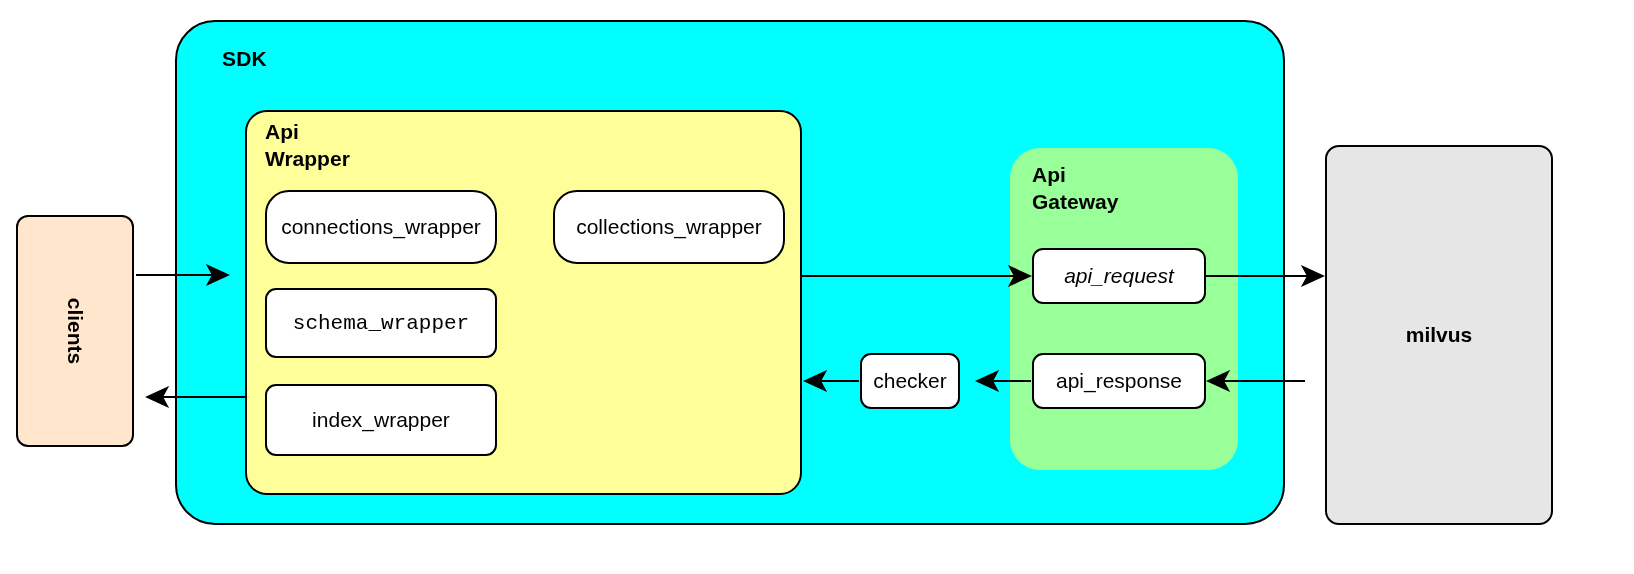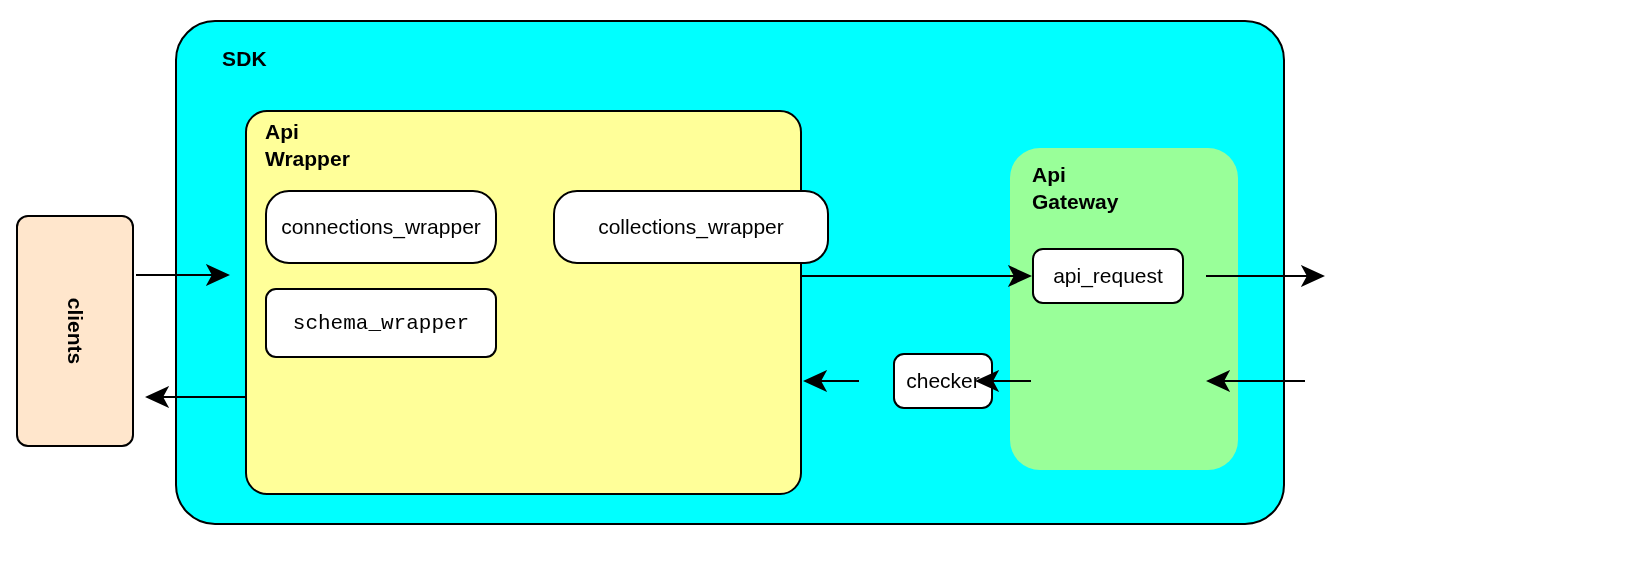--- a/index.html
+++ b/index.html
@@ -94,32 +94,32 @@
   .white-box {
     background: #ffffff;
     border: 2px solid #000000;
     border-radius: 11px;
     font-size: 21px;
     font-weight: normal;
   }
 
   
   .wb-c1 { left: 265px; width: 232px; }
-  .wb-c2 { left: 553px; width: 276px; }
+  .wb-c2 { left: 553px; width: 232px; }
   .wb-r1 { top: 190px; height: 74px; border-radius: 24px; }
   .wb-r2 { top: 288px; height: 70px; font-family: Liberation Mono, monospace; }
   .wb-r3 { top: 384px; height: 72px; }
 
   
-  #box-api-request  { left: 1032px; top: 248px; width: 152px; height: 56px; }
+  #box-api-request  { left: 1032px; top: 248px; width: 174px; height: 56px; font-style: italic; }
   #box-api-response { left: 1032px; top: 353px; width: 174px; height: 56px; }
 
   
   #box-checker {
-    left: 860px; top: 353px; width: 100px; height: 56px; margin-left: 33px;
+    left: 860px; top: 353px; width: 100px; height: 56px;
   }
 
   
   #box-clients {
     left: 16px;
     top: 215px;
     width: 118px;
     height: 232px;
     background: #ffe6cc;
     border: 2px solid #000000;
@@ -178,33 +178,42 @@
 
   <div class="node white-box wb-c1 wb-r1">
     <span>connections_wrapper</span>
   </div>
   <div class="node white-box wb-c2 wb-r1">
     <span>collections_wrapper</span>
   </div>
   <div class="node white-box wb-c1 wb-r2">
     <span>schema_wrapper</span>
   </div>
+  <div class="node white-box wb-c1 wb-r3">
+    <span>index_wrapper</span>
+  </div>
 
   <div class="node white-box" id="box-api-request">
     <span>api_request</span>
   </div>
+  <div class="node white-box" id="box-api-response">
+    <span>api_response</span>
+  </div>
 
   <div class="node white-box" id="box-checker">
     <span>checker</span>
   </div>
 
   <div class="node" id="box-clients">
     <span id="clients-label">clients</span>
   </div>
 
+  <div class="node" id="box-milvus">
+    <span id="milvus-label">milvus</span>
+  </div>
 
   <svg id="edges" viewBox="0 0 1634 574">
     <defs>
       <marker id="arrow-r" viewBox="0 0 12 12" refX="11" refY="6" markerWidth="11" markerHeight="11" orient="auto-start-reverse">
         <path d="M 0 0.5 L 12 6 L 0 11.5 L 3 6 Z" fill="#000000"></path>
       </marker>
     </defs>
 
     <g>
       <line x1="136" y1="275" x2="228" y2="275" stroke="#000000" stroke-width="2.2" marker-end="url(#arrow-r)"></line>

